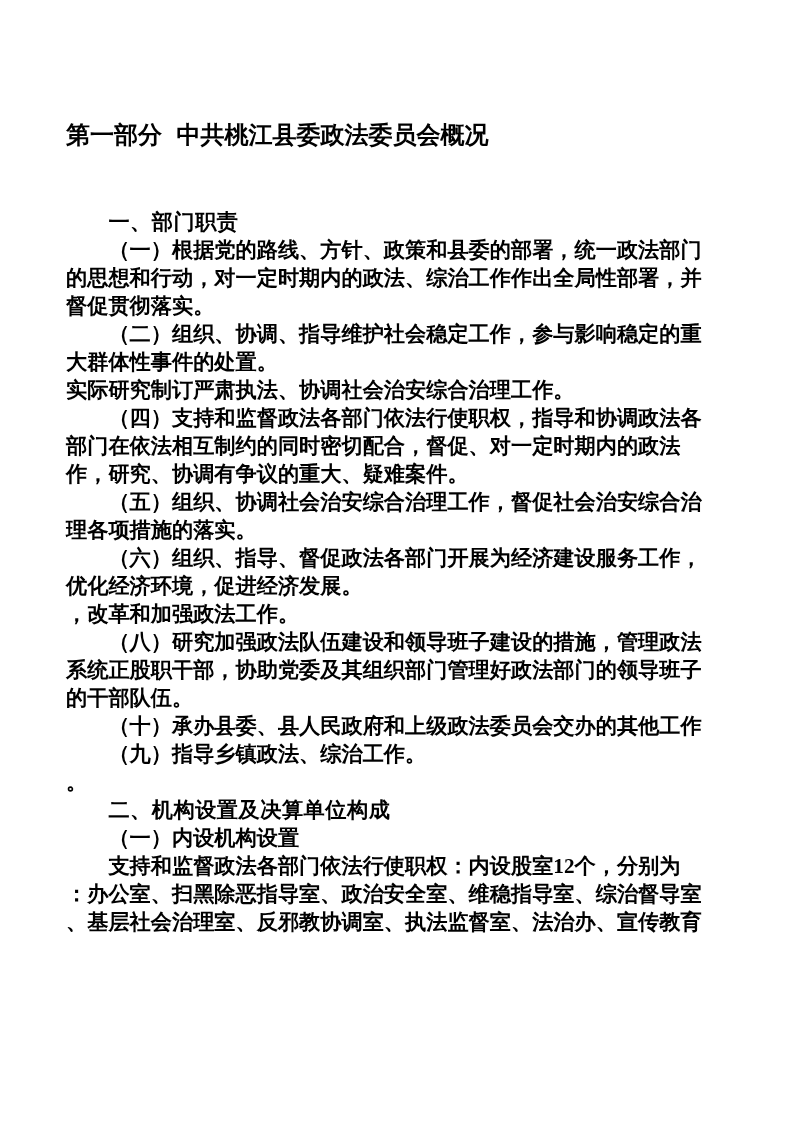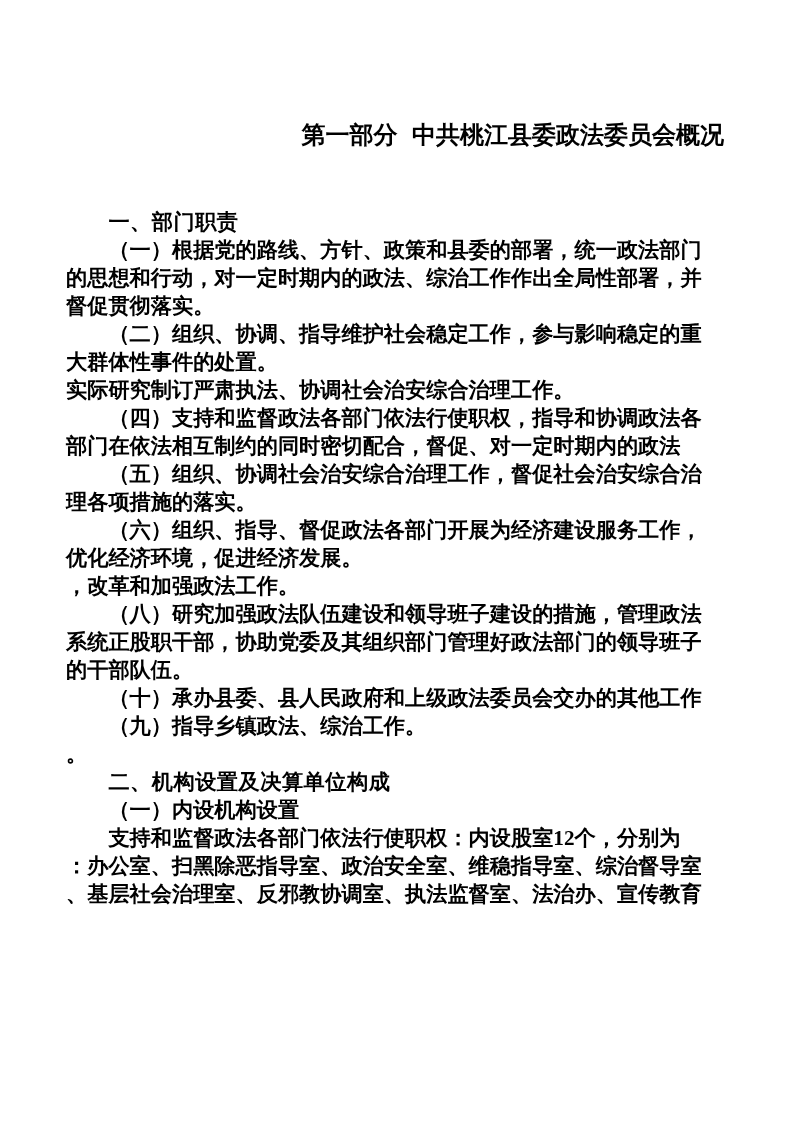--- a/index.html
+++ b/index.html
@@ -14,21 +14,21 @@
     background: #ffffff;
     color: #000000;
     font-family: "Liberation Serif", "DejaVu Serif", serif;
     overflow: hidden;
   }
   .doc-title {
     position: absolute;
     top: 118px;
     left: 66px;
     width: 658px;
-    text-align: right;
+    text-align: left;
     font-size: 24px;
     font-weight: bold;
     line-height: 34px;
     word-spacing: 0.35em;
     white-space: nowrap;
   }
   .doc-body {
     position: absolute;
     top: 208px;
     left: 66px;
@@ -57,20 +57,21 @@
   <div class="doc-body">
       <div class="line indent heading">一、部门职责</div>
       <div class="line indent">（一）根据党的路线、方针、政策和县委的部署，统一政法部门</div>
       <div class="line">的思想和行动，对一定时期内的政法、综治工作作出全局性部署，并</div>
       <div class="line">督促贯彻落实。</div>
       <div class="line indent">（二）组织、协调、指导维护社会稳定工作，参与影响稳定的重</div>
       <div class="line">大群体性事件的处置。</div>
       <div class="line">实际研究制订严肃执法、协调社会治安综合治理工作。</div>
       <div class="line indent">（四）支持和监督政法各部门依法行使职权，指导和协调政法各</div>
       <div class="line">部门在依法相互制约的同时密切配合，督促、对一定时期内的政法</div>
+      <div class="line">作，研究、协调有争议的重大、疑难案件。</div>
       <div class="line indent">（五）组织、协调社会治安综合治理工作，督促社会治安综合治</div>
       <div class="line">理各项措施的落实。</div>
       <div class="line indent">（六）组织、指导、督促政法各部门开展为经济建设服务工作，</div>
       <div class="line">优化经济环境，促进经济发展。</div>
       <div class="line">，改革和加强政法工作。</div>
       <div class="line indent">（八）研究加强政法队伍建设和领导班子建设的措施，管理政法</div>
       <div class="line">系统正股职干部，协助党委及其组织部门管理好政法部门的领导班子</div>
       <div class="line">的干部队伍。</div>
       <div class="line indent">（十）承办县委、县人民政府和上级政法委员会交办的其他工作</div>
       <div class="line indent">（九）指导乡镇政法、综治工作。</div>

